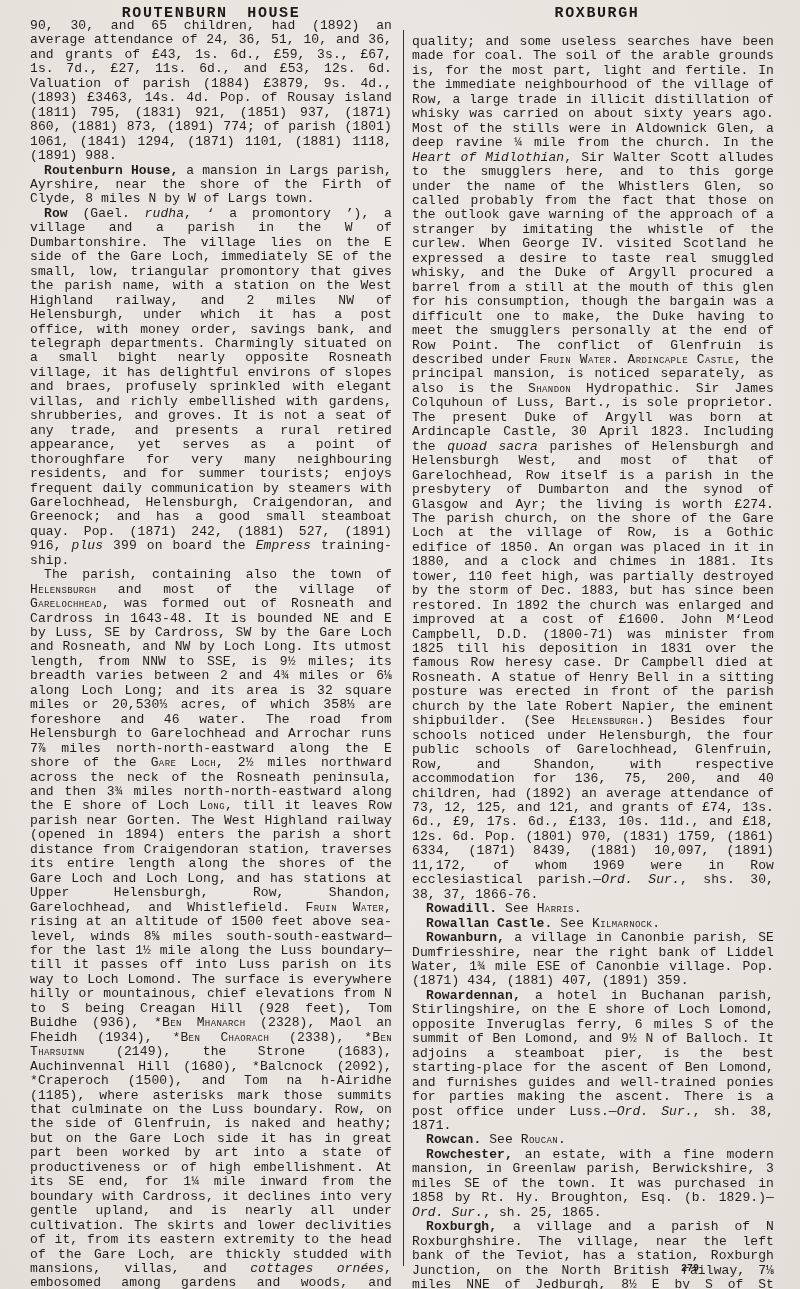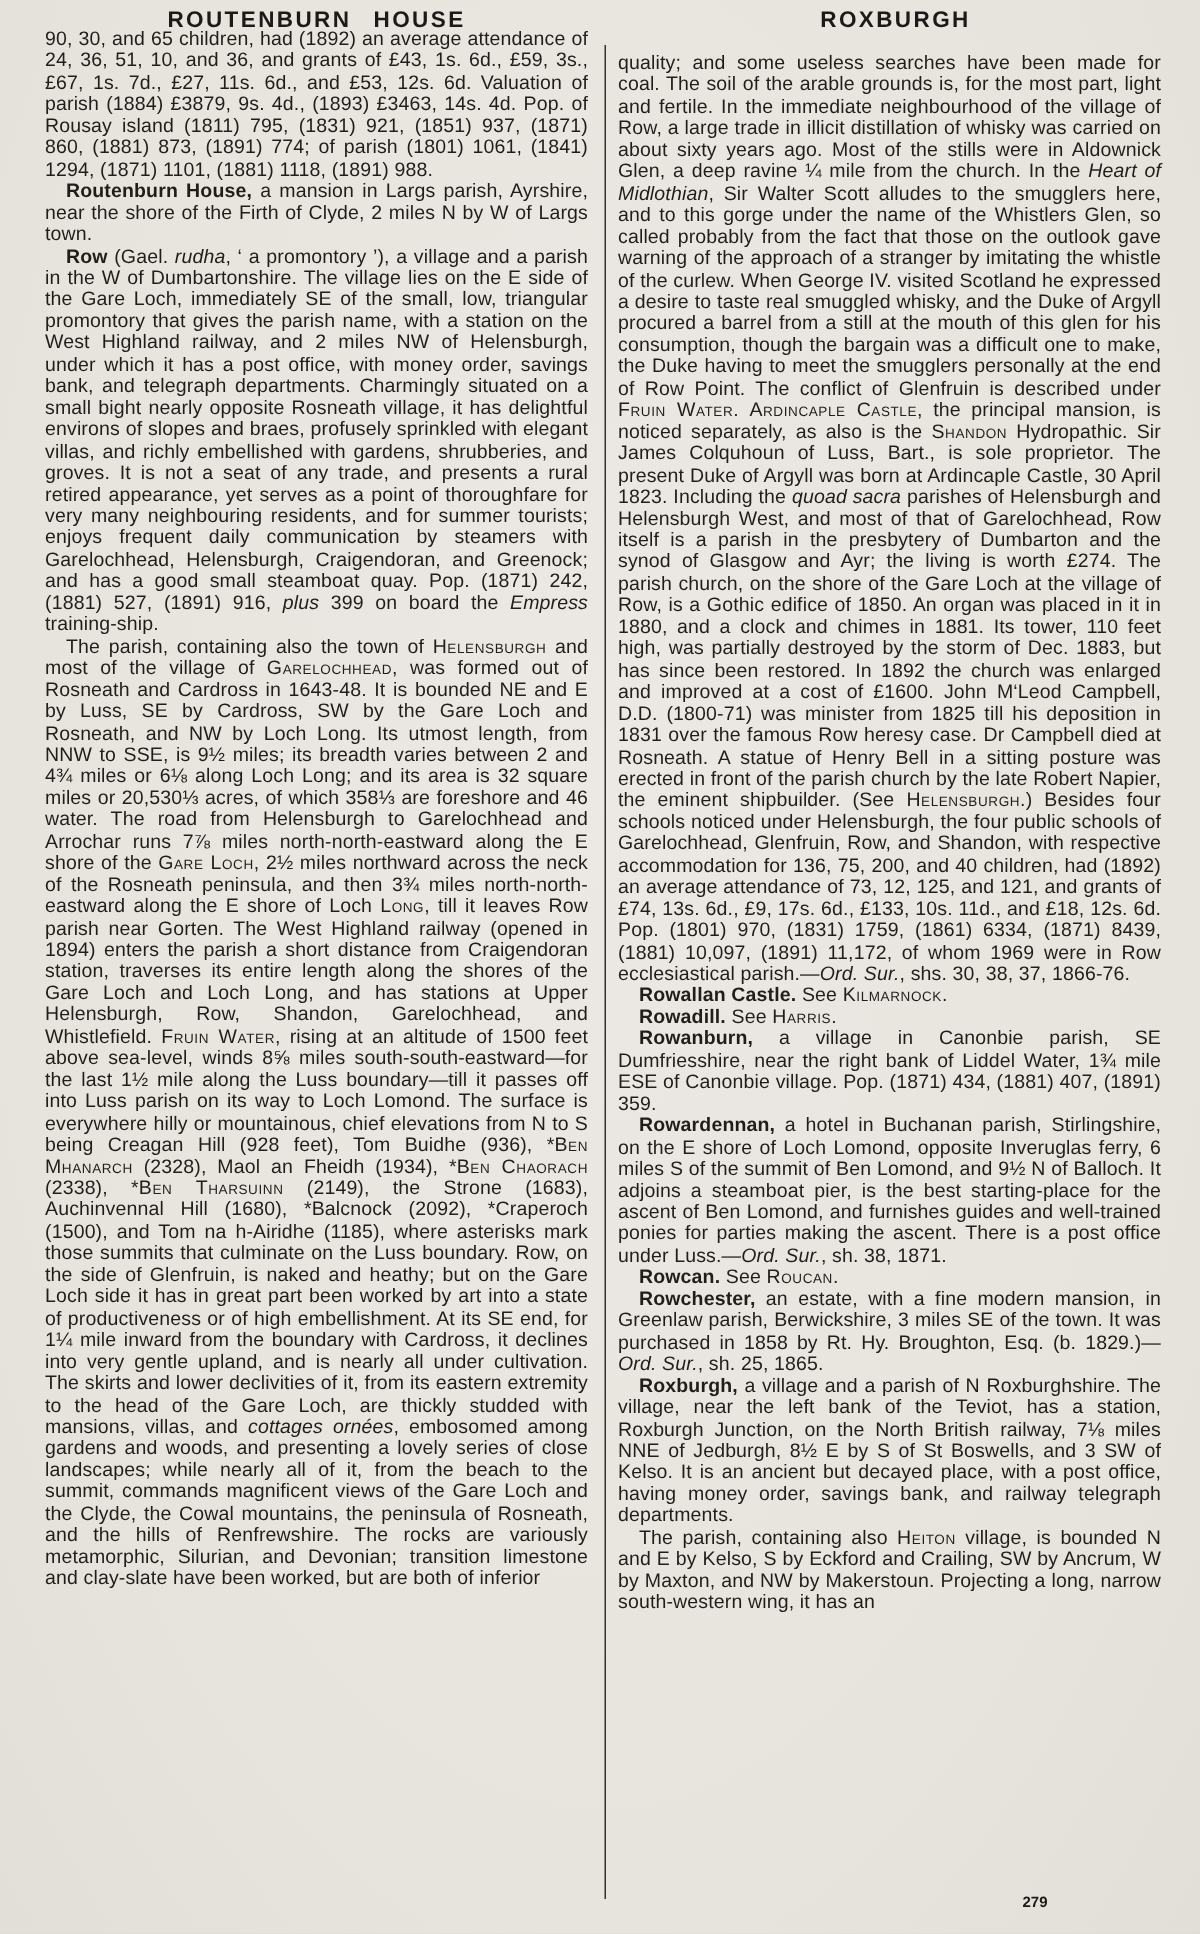--- a/index.html
+++ b/index.html
@@ -1,20 +1,20 @@
 <!DOCTYPE html>
 <html><head>
 <meta charset="utf-8">
 <style>
   html,body { margin:0; padding:0; background:#d8d5d0; }
   .page {
     position:relative; width:800px; height:1289px;
     background:#e9e6e1;
     background-image: radial-gradient(ellipse at 50% 40%, #ece9e4 0%, #e7e4de 70%, #e2dfd8 100%);
-    font-family:Liberation Sans, sans-serif;
+    font-family:Liberation Mono, monospace;
     color:#201e1b; overflow:hidden;
   }
   .colhead {
     position:absolute; top:5px; width:362px; text-align:center;
     font-weight:bold; font-size:15px; letter-spacing:1.6px; word-spacing:9px;
     color:#1b1a18;
   }
   .colhead.lh { left:30px; }
   .colhead.rh { left:416px; }
   .divider { position:absolute; left:403px; top:30px; height:1236px; width:1px; background:#35322e; }
@@ -37,28 +37,28 @@
 </style>
 </head>
 <body>
 
 <div class="page">
   <div class="colhead lh">ROUTENBURN HOUSE</div>
   <div class="colhead rh">ROXBURGH</div>
   <div class="divider"></div>
   <div class="col lc">
       <p class="para"><span>90, 30, and 65 children, had (1892) an average attendance of 24, 36, 51, 10, and 36, and grants of £43, 1s. 6d., £59, 3s., £67, 1s. 7d., £27, 11s. 6d., and £53, 12s. 6d. Valuation of parish (1884) £3879, 9s. 4d., (1893) £3463, 14s. 4d.  Pop. of Rousay island (1811) 795, (1831) 921, (1851) 937, (1871) 860, (1881) 873, (1891) 774; of parish (1801) 1061, (1841) 1294, (1871) 1101, (1881) 1118, (1891) 988.</span></p>
-      <p class="para indent"><span class="seg-b">Routenburn House,</span><span> a mansion in Largs parish, Ayrshire, near the shore of the Firth of Clyde, 2 miles N by W of Largs town.</span></p>
+      <p class="para indent"><span class="seg-b">Routenburn House,</span><span> a mansion in Largs parish, Ayrshire, near the shore of the Firth of Clyde, 8 miles N by W of Largs town.</span></p>
       <p class="para indent"><span class="seg-b">Row</span><span> (Gael. </span><span class="seg-i">rudha</span><span>, ‘ a promontory ’), a village and a parish in the W of Dumbartonshire.  The village lies on the E side of the Gare Loch, immediately SE of the small, low, triangular promontory that gives the parish name, with a station on the West Highland railway, and 2 miles NW of Helensburgh, under which it has a post office, with money order, savings bank, and telegraph departments.  Charmingly situated on a small bight nearly opposite Rosneath village, it has delightful environs of slopes and braes, profusely sprinkled with elegant villas, and richly embellished with gardens, shrubberies, and groves.  It is not a seat of any trade, and presents a rural retired appearance, yet serves as a point of thoroughfare for very many neighbouring residents, and for summer tourists; enjoys frequent daily communication by steamers with Garelochhead, Helensburgh, Craigendoran, and Greenock; and has a good small steamboat quay.  Pop. (1871) 242, (1881) 527, (1891) 916, </span><span class="seg-i">plus</span><span> 399 on board the </span><span class="seg-i">Empress</span><span> training-ship.</span></p>
       <p class="para indent"><span>The parish, containing also the town of </span><span class="seg-sc">Helensburgh</span><span> and most of the village of </span><span class="seg-sc">Garelochhead</span><span>, was formed out of Rosneath and Cardross in 1643-48.  It is bounded NE and E by Luss, SE by Cardross, SW by the Gare Loch and Rosneath, and NW by Loch Long. Its utmost length, from NNW to SSE, is 9½ miles; its breadth varies between 2 and 4¾ miles or 6⅛ along Loch Long; and its area is 32 square miles or 20,530⅓ acres, of which 358⅓ are foreshore and 46 water.  The road from Helensburgh to Garelochhead and Arrochar runs 7⅞ miles north-north-eastward along the E shore of the </span><span class="seg-sc">Gare Loch</span><span>, 2½ miles northward across the neck of the Rosneath peninsula, and then 3¾ miles north-north-eastward along the E shore of Loch </span><span class="seg-sc">Long</span><span>, till it leaves Row parish near Gorten.  The West Highland railway (opened in 1894) enters the parish a short distance from Craigendoran station, traverses its entire length along the shores of the Gare Loch and Loch Long, and has stations at Upper Helensburgh, Row, Shandon, Garelochhead, and Whistlefield.  </span><span class="seg-sc">Fruin Water</span><span>, rising at an altitude of 1500 feet above sea-level, winds 8⅝ miles south-south-eastward—for the last 1½ mile along the Luss boundary—till it passes off into Luss parish on its way to Loch Lomond.  The surface is everywhere hilly or mountainous, chief elevations from N to S being Creagan Hill (928 feet), Tom Buidhe (936), *</span><span class="seg-sc">Ben Mhanarch</span><span> (2328), Maol an Fheidh (1934), *</span><span class="seg-sc">Ben Chaorach</span><span> (2338), *</span><span class="seg-sc">Ben Tharsuinn</span><span> (2149), the Strone (1683), Auchinvennal Hill (1680), *Balcnock (2092), *Craperoch (1500), and Tom na h-Airidhe (1185), where asterisks mark those summits that culminate on the Luss boundary.  Row, on the side of Glenfruin, is naked and heathy; but on the Gare Loch side it has in great part been worked by art into a state of productiveness or of high embellishment.  At its SE end, for 1¼ mile inward from the boundary with Cardross, it declines into very gentle upland, and is nearly all under cultivation.  The skirts and lower declivities of it, from its eastern extremity to the head of the Gare Loch, are thickly studded with mansions, villas, and </span><span class="seg-i">cottages ornées</span><span>, embosomed among gardens and woods, and presenting a lovely series of close landscapes; while nearly all of it, from the beach to the summit, commands magnificent views of the Gare Loch and the Clyde, the Cowal mountains, the peninsula of Rosneath, and the hills of Renfrewshire.  The rocks are variously metamorphic, Silurian, and Devonian; transition limestone and clay-slate have been worked, but are both of inferior</span></p>
     </div>
   <div class="col rc">
       <p class="para"><span>quality; and some useless searches have been made for coal.  The soil of the arable grounds is, for the most part, light and fertile.  In the immediate neighbourhood of the village of Row, a large trade in illicit distillation of whisky was carried on about sixty years ago. Most of the stills were in Aldownick Glen, a deep ravine ¼ mile from the church.  In the </span><span class="seg-i">Heart of Midlothian</span><span>, Sir Walter Scott alludes to the smugglers here, and to this gorge under the name of the Whistlers Glen, so called probably from the fact that those on the outlook gave warning of the approach of a stranger by imitating the whistle of the curlew.  When George IV. visited Scotland he expressed a desire to taste real smuggled whisky, and the Duke of Argyll procured a barrel from a still at the mouth of this glen for his consumption, though the bargain was a difficult one to make, the Duke having to meet the smugglers personally at the end of Row Point.  The conflict of Glenfruin is described under </span><span class="seg-sc">Fruin Water</span><span>.  </span><span class="seg-sc">Ardincaple Castle</span><span>, the principal mansion, is noticed separately, as also is the </span><span class="seg-sc">Shandon</span><span> Hydropathic.  Sir James Colquhoun of Luss, Bart., is sole proprietor.  The present Duke of Argyll was born at Ardincaple Castle, 30 April 1823.  Including the </span><span class="seg-i">quoad sacra</span><span> parishes of Helensburgh and Helensburgh West, and most of that of Garelochhead, Row itself is a parish in the presbytery of Dumbarton and the synod of Glasgow and Ayr; the living is worth £274.  The parish church, on the shore of the Gare Loch at the village of Row, is a Gothic edifice of 1850. An organ was placed in it in 1880, and a clock and chimes in 1881.  Its tower, 110 feet high, was partially destroyed by the storm of Dec. 1883, but has since been restored.  In 1892 the church was enlarged and improved at a cost of £1600.  John M‘Leod Campbell, D.D. (1800-71) was minister from 1825 till his deposition in 1831 over the famous Row heresy case.  Dr Campbell died at Rosneath.  A statue of Henry Bell in a sitting posture was erected in front of the parish church by the late Robert Napier, the eminent shipbuilder.  (See </span><span class="seg-sc">Helensburgh</span><span>.)  Besides four schools noticed under Helensburgh, the four public schools of Garelochhead, Glenfruin, Row, and Shandon, with respective accommodation for 136, 75, 200, and 40 children, had (1892) an average attendance of 73, 12, 125, and 121, and grants of £74, 13s. 6d., £9, 17s. 6d., £133, 10s. 11d., and £18, 12s. 6d.  Pop. (1801) 970, (1831) 1759, (1861) 6334, (1871) 8439, (1881) 10,097, (1891) 11,172, of whom 1969 were in Row ecclesiastical parish.—</span><span class="seg-i">Ord. Sur.</span><span>, shs. 30, 38, 37, 1866-76.</span></p>
+      <p class="para indent"><span class="seg-b">Rowadill.</span><span>  See </span><span class="seg-sc">Harris</span><span>.</span></p>
       <p class="para indent"><span class="seg-b">Rowallan Castle.</span><span>  See </span><span class="seg-sc">Kilmarnock</span><span>.</span></p>
-      <p class="para indent"><span class="seg-b">Rowadill.</span><span>  See </span><span class="seg-sc">Harris</span><span>.</span></p>
       <p class="para indent"><span class="seg-b">Rowanburn,</span><span> a village in Canonbie parish, SE Dumfriesshire, near the right bank of Liddel Water, 1¾ mile ESE of Canonbie village.  Pop. (1871) 434, (1881) 407, (1891) 359.</span></p>
       <p class="para indent"><span class="seg-b">Rowardennan,</span><span> a hotel in Buchanan parish, Stirlingshire, on the E shore of Loch Lomond, opposite Inveruglas ferry, 6 miles S of the summit of Ben Lomond, and 9½ N of Balloch.  It adjoins a steamboat pier, is the best starting-place for the ascent of Ben Lomond, and furnishes guides and well-trained ponies for parties making the ascent.  There is a post office under Luss.—</span><span class="seg-i">Ord. Sur.</span><span>, sh. 38, 1871.</span></p>
       <p class="para indent"><span class="seg-b">Rowcan.</span><span>  See </span><span class="seg-sc">Roucan</span><span>.</span></p>
       <p class="para indent"><span class="seg-b">Rowchester,</span><span> an estate, with a fine modern mansion, in Greenlaw parish, Berwickshire, 3 miles SE of the town. It was purchased in 1858 by Rt. Hy. Broughton, Esq. (b. 1829.)—</span><span class="seg-i">Ord. Sur.</span><span>, sh. 25, 1865.</span></p>
       <p class="para indent"><span class="seg-b">Roxburgh,</span><span> a village and a parish of N Roxburghshire. The village, near the left bank of the Teviot, has a station, Roxburgh Junction, on the North British railway, 7⅛ miles NNE of Jedburgh, 8½ E by S of St Boswells, and 3 SW of Kelso.  It is an ancient but decayed place, with a post office, having money order, savings bank, and railway telegraph departments.</span></p>
       <p class="para indent"><span>The parish, containing also </span><span class="seg-sc">Heiton</span><span> village, is bounded N and E by Kelso, S by Eckford and Crailing, SW by Ancrum, W by Maxton, and NW by Makerstoun. Projecting a long, narrow south-western wing, it has an</span></p>
     </div>
   <div class="pagenum">279</div>
 </div>
 

